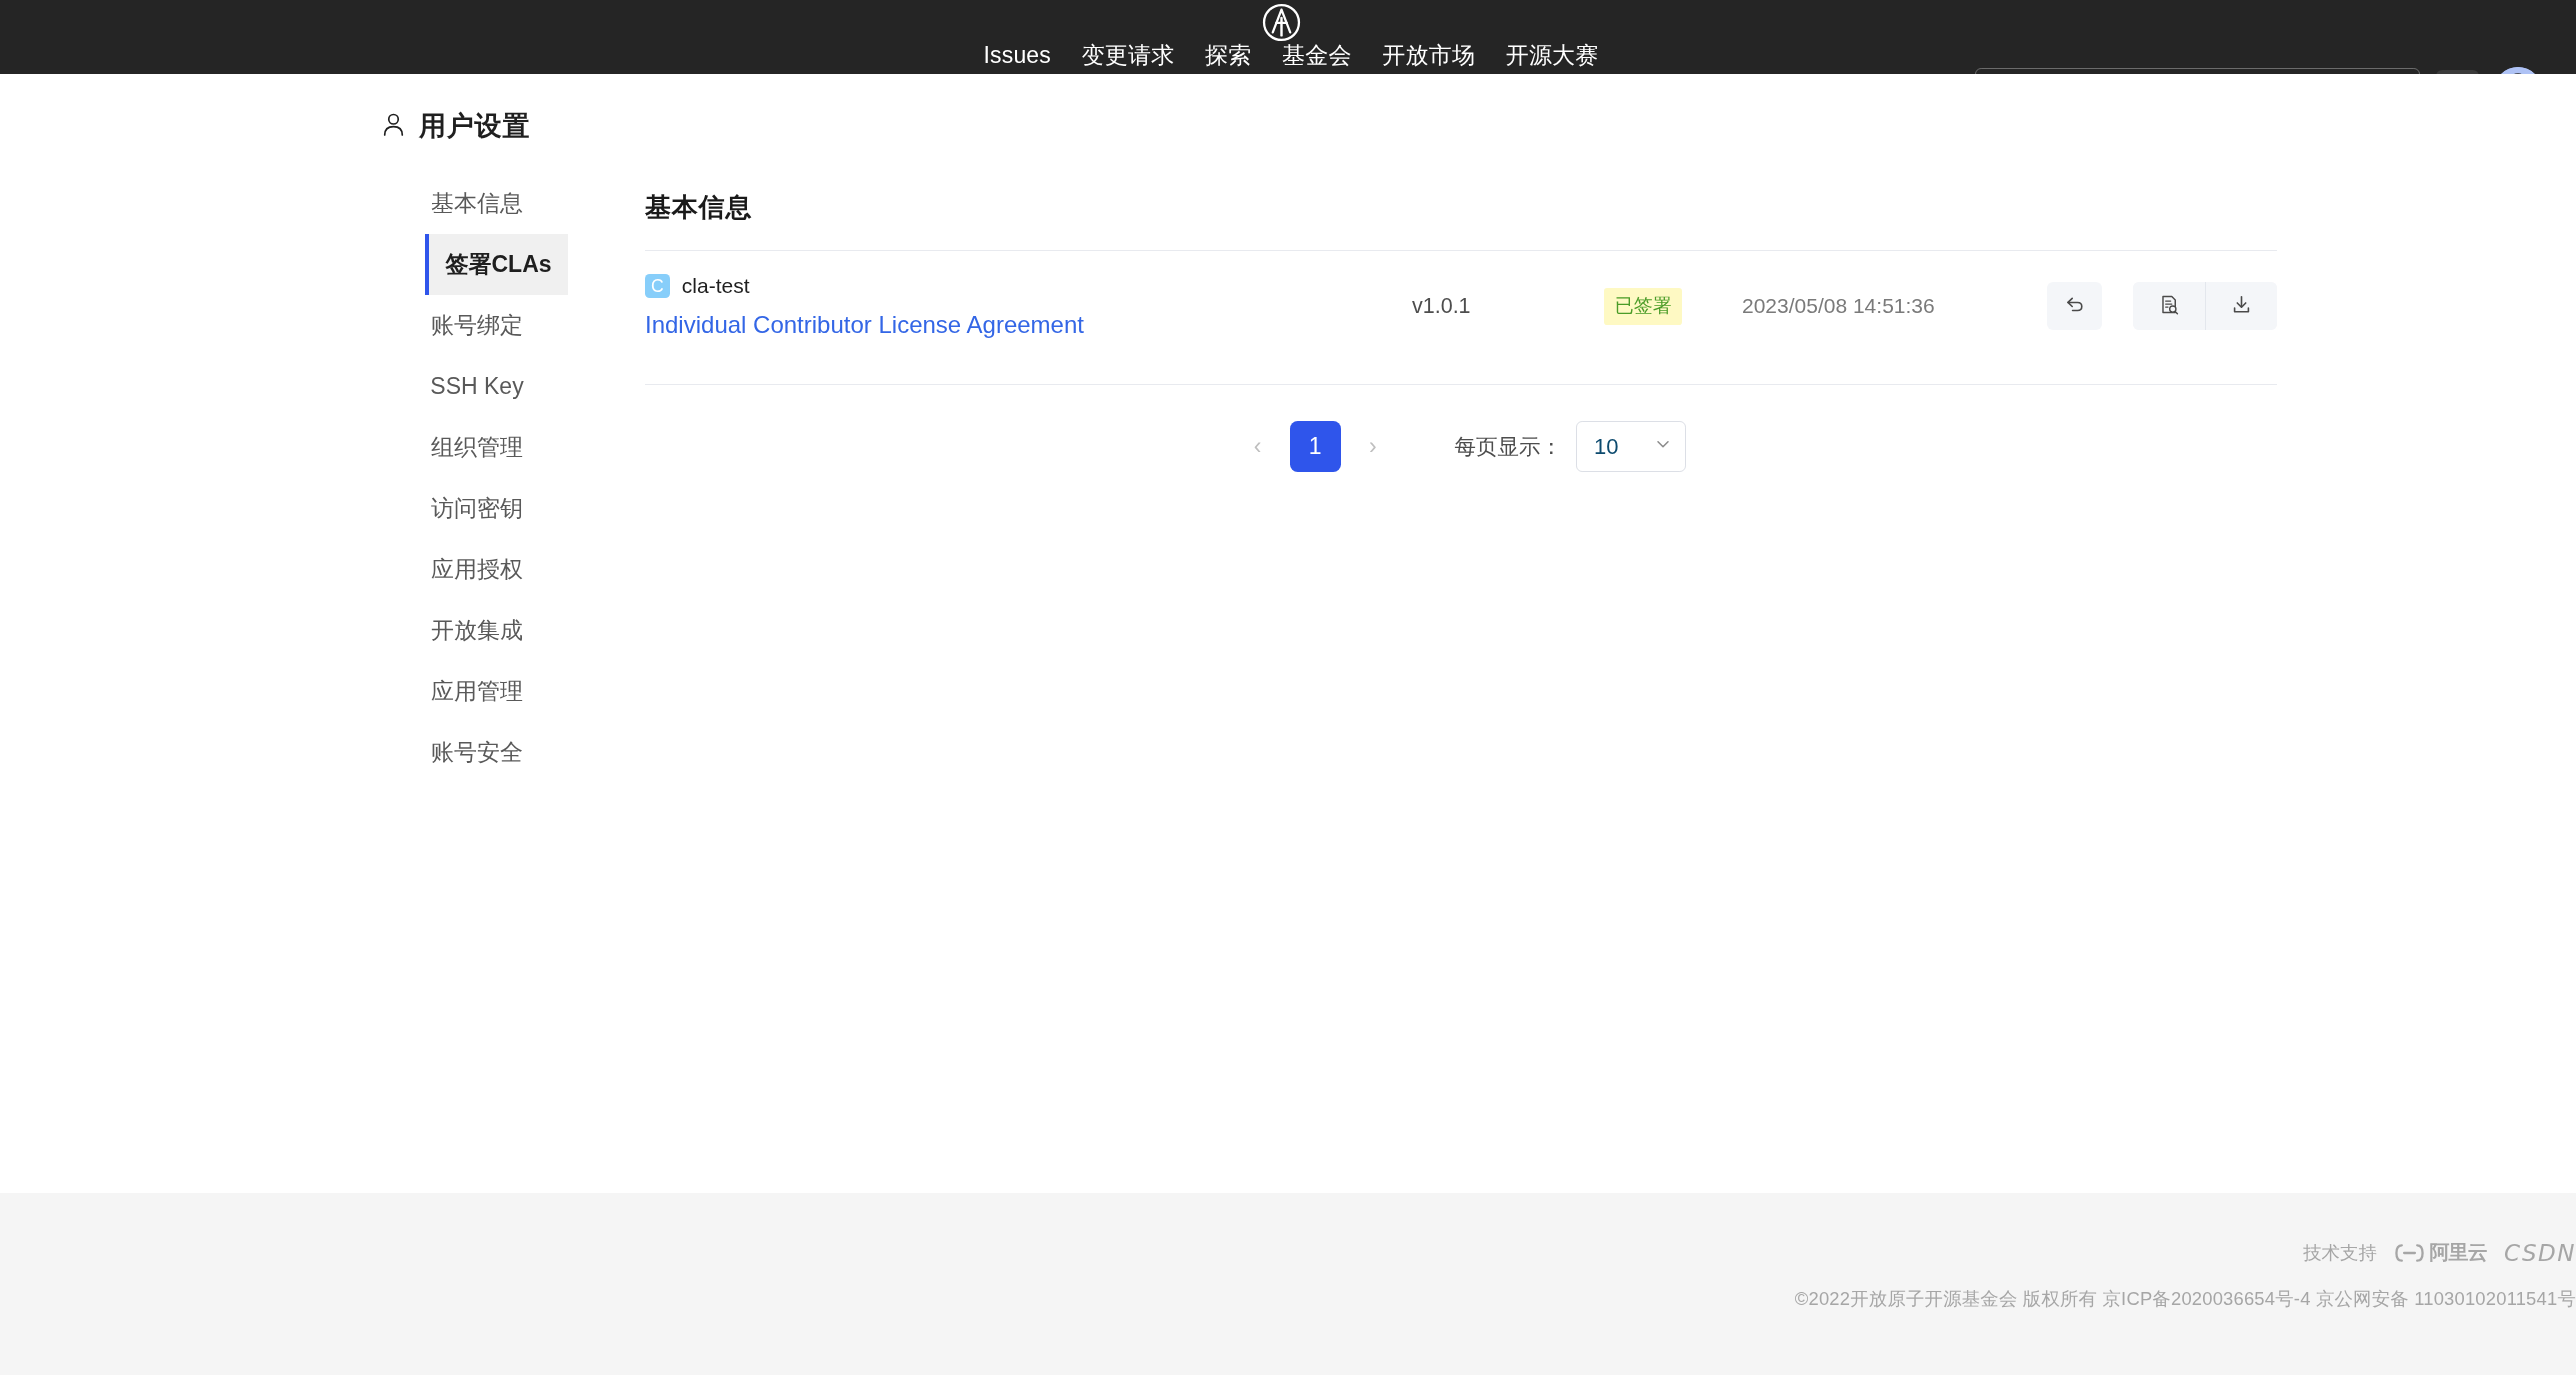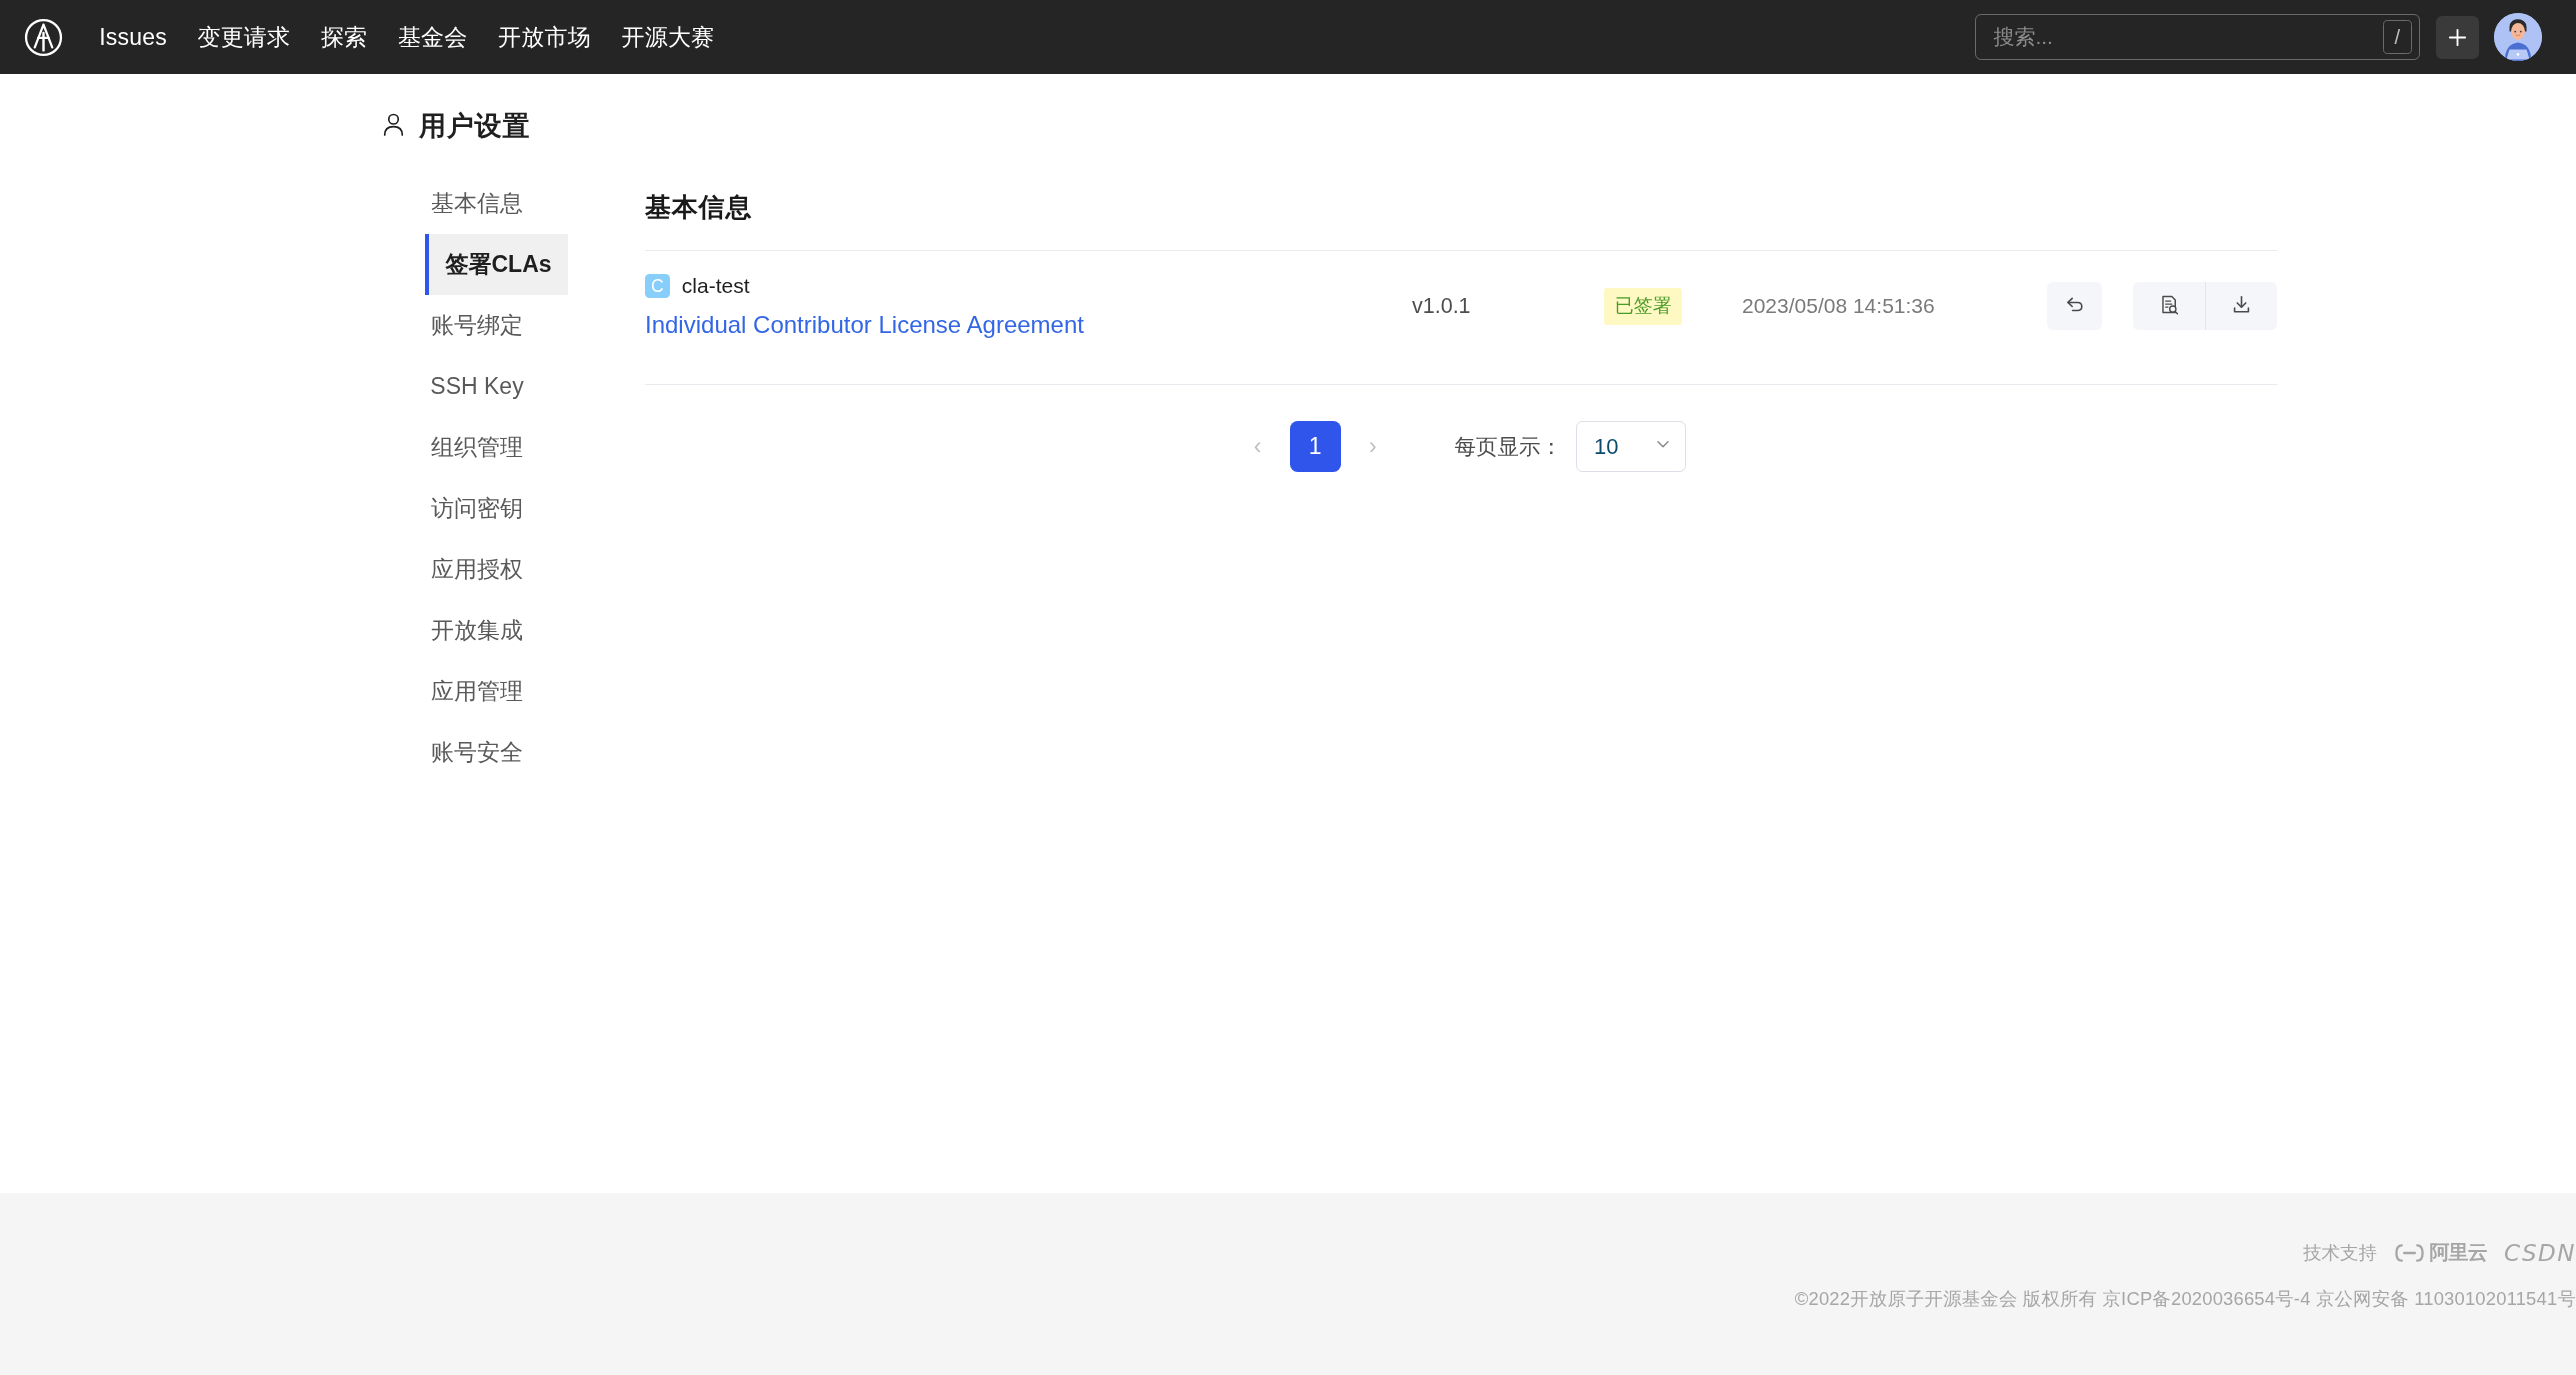--- a/index.html
+++ b/index.html
@@ -13,20 +13,21 @@
   }
 
   
   .topnav {
     height: 74px;
     background: #252525;
     display: flex;
     align-items: center;
     padding: 0 34px 0 21.5px;
     position: relative;
+    flex-direction: column;
   }
   .logo-wrap {
     width: 44px; height: 44px;
     display: flex; align-items: center; justify-content: center;
     flex: none;
   }
   .nav-links {
     display: flex;
     align-items: center;
     gap: 0;

